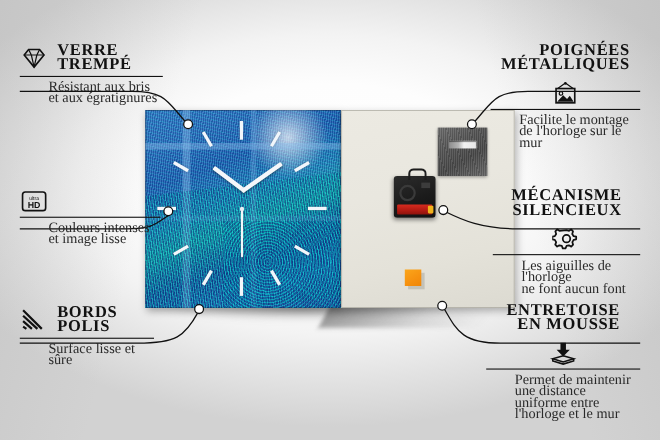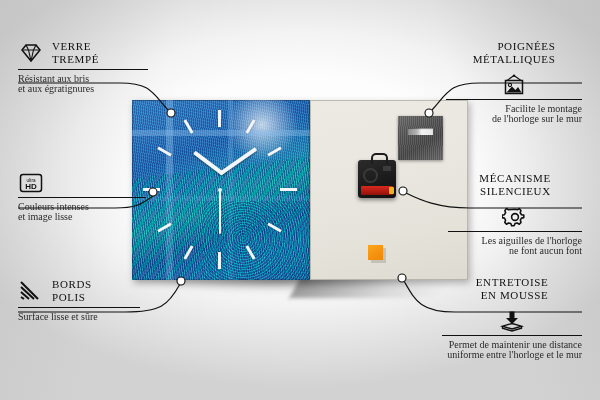--- a/index.html
+++ b/index.html
@@ -101,33 +101,33 @@
   .foam{
     position:absolute;left:58px;top:145px;width:15px;height:15px;
     background:linear-gradient(150deg,#fba61b 0%,#f6910f 60%,#ef8607 100%);
     box-shadow:3px 3px 0 rgba(120,118,108,.28);
   }
 
   
   .callout{position:absolute;}
   .c-head{display:flex;align-items:center;gap:8px;}
   .c-title{
-    font-weight:400;font-size:11px;letter-spacing:.6px;color:#111;line-height:13px;
+    font-weight:700;font-size:15px;letter-spacing:.6px;color:#111;line-height:13px;
     text-transform:uppercase;white-space:pre-line;
   }
   .c-rule{height:1px;background:#111;margin-top:3px;}
   .c-sub{
-    font-size:10px;line-height:10.5px;color:#2a2a2a;margin-top:3.5px;white-space:pre-line;
+    font-size:13px;line-height:10.5px;color:#2a2a2a;margin-top:3.5px;white-space:pre-line;margin-left:26px;
   }
   .left  .c-head{justify-content:flex-start;}
   .left  .c-title{text-align:left;}
   .left  .c-sub{text-align:left;}
   .right .c-head{justify-content:flex-end;flex-direction:column;}
   .right .c-title{text-align:right;}
-  .right .c-sub{text-align:right;}
+  .right .c-sub{text-align:left;}
   .ico{width:26px;height:22px;flex:0 0 auto;display:block;}
 
   svg#links{position:absolute;left:0;top:0;width:600px;height:400px;pointer-events:none;}
   svg#links path{fill:none;stroke:#111;stroke-width:1.15;}
   svg#links circle{fill:#fff;stroke:#111;stroke-width:1.15;}
 </style>
 </head>
 <body>
 
 <div id="stage">

